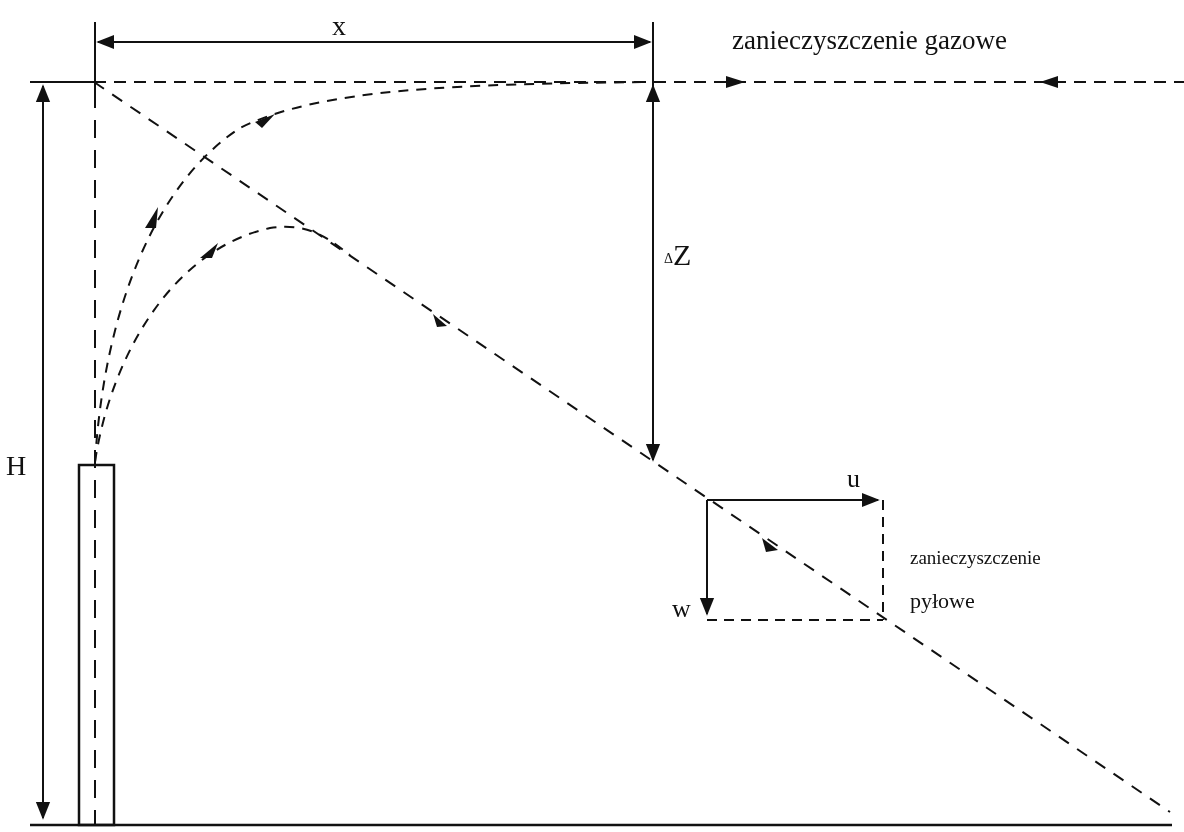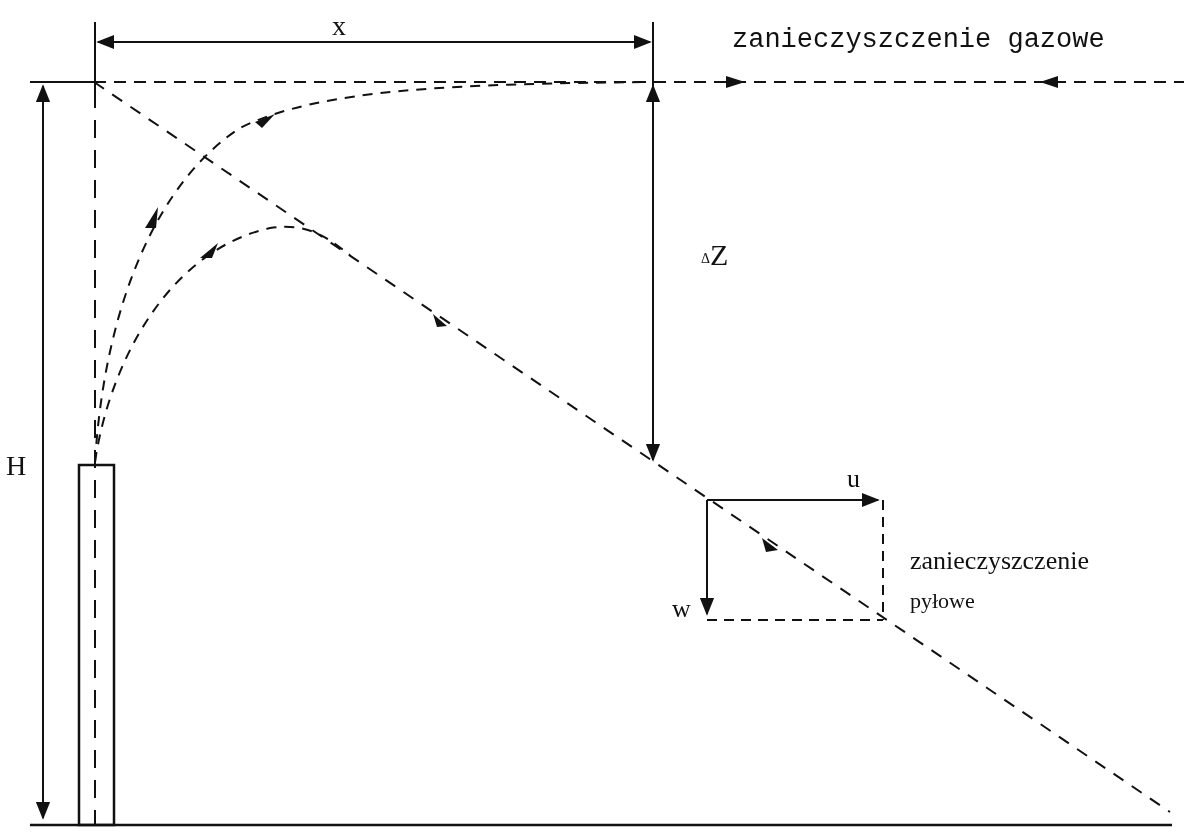--- a/index.html
+++ b/index.html
@@ -1,26 +1,26 @@
 <!DOCTYPE html>
 <html><head>
 <meta charset="utf-8">
 <style>
   html, body { margin: 0; padding: 0; background: #ffffff; }
   body { width: 1184px; height: 832px; position: relative; overflow: hidden; }
   #diagram { position: absolute; left: 0; top: 0; width: 1184px; height: 832px; }
   .lbl { position: absolute; font-family: "Liberation Serif", "DejaVu Serif", serif; color: #111; line-height: 1; white-space: nowrap; }
   .lbl-x { left: 332px; top: 12px; font-size: 28px; }
-  .lbl-gas { left: 732px; top: 27px; font-size: 27px; font-family: Liberation Mono, monospace; }
-  .lbl-dz { left: 701px; top: 240px; font-size: 30px; text-align: center; }
+  .lbl-gas { left: 732px; top: 27px; font-size: 27px; }
+  .lbl-dz { left: 664px; top: 240px; font-size: 30px; text-align: center; }
   .lbl-dz .delta { font-size: 14px; vertical-align: 2px; }
   .lbl-h { left: 6px; top: 452px; font-size: 28px; }
   .lbl-u { left: 847px; top: 466px; font-size: 26px; }
   .lbl-w { left: 672px; top: 596px; font-size: 26px; }
-  .lbl-dust1 { left: 910px; top: 548px; font-size: 26px; }
+  .lbl-dust1 { left: 910px; top: 548px; font-size: 19px; }
   .lbl-dust2 { left: 910px; top: 590px; font-size: 22px; }
 </style>
 </head>
 <body>
 
 <svg id="diagram" viewBox="0 0 1184 832" xmlns="http://www.w3.org/2000/svg">
   <defs>
     <marker id="ah" viewBox="0 0 10 10" refX="9" refY="5" markerWidth="9" markerHeight="9" orient="auto-start-reverse">
       <path d="M0,1 L10,5 L0,9 Z" fill="#111"></path>
     </marker>

